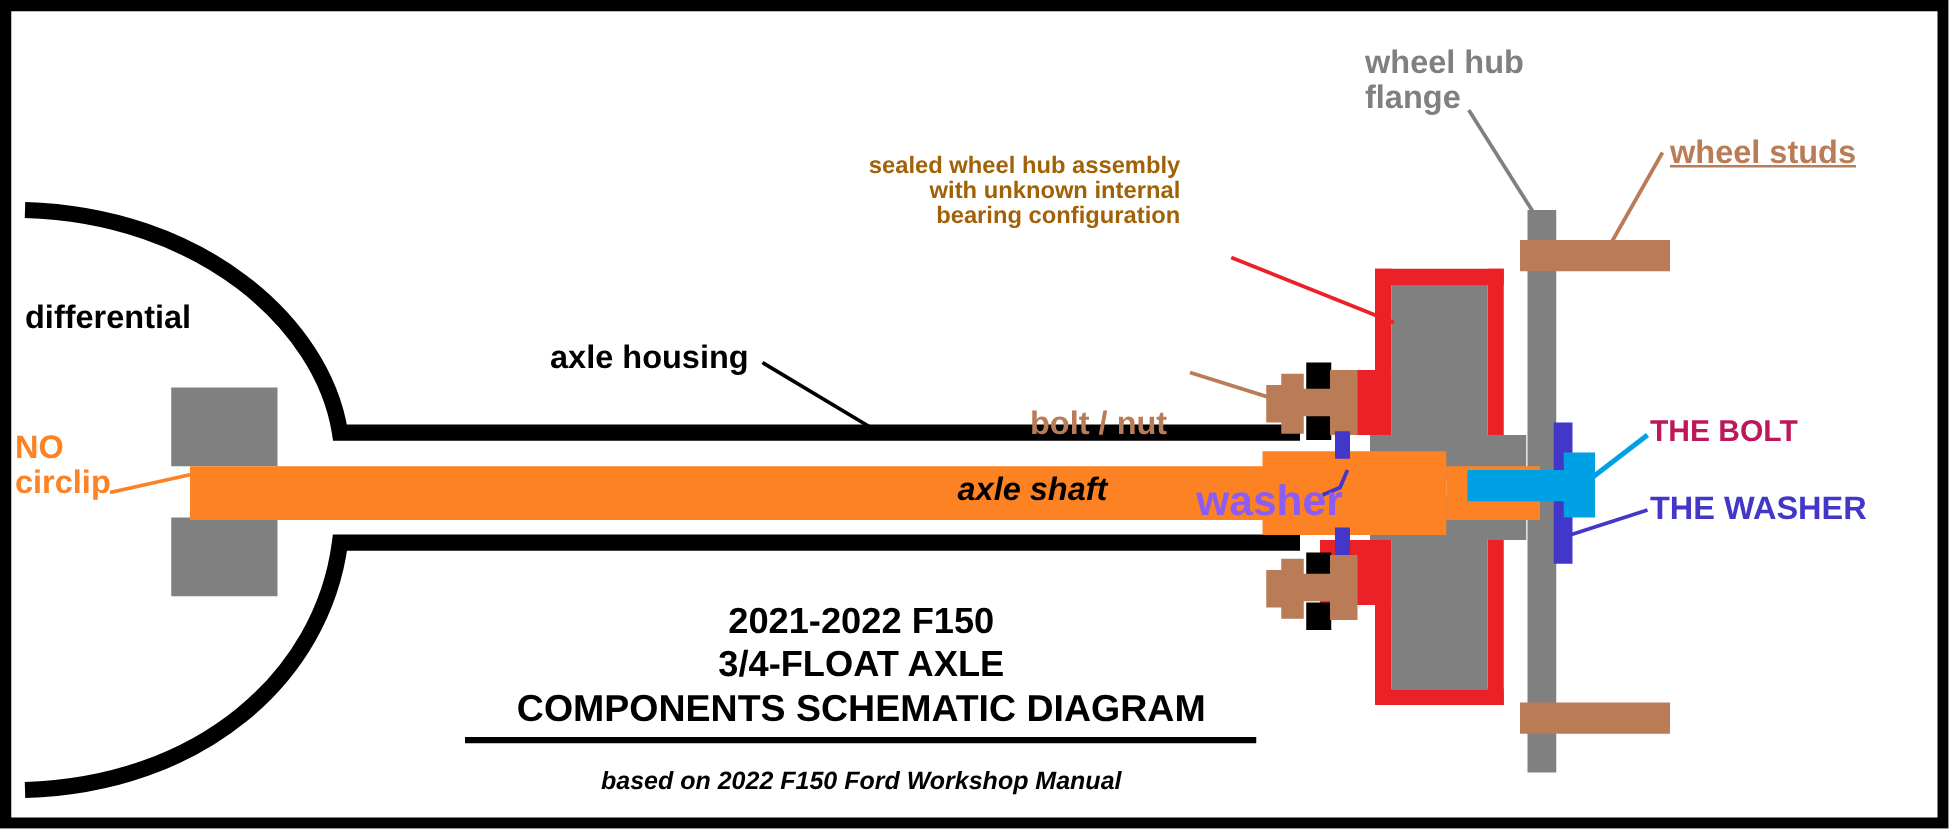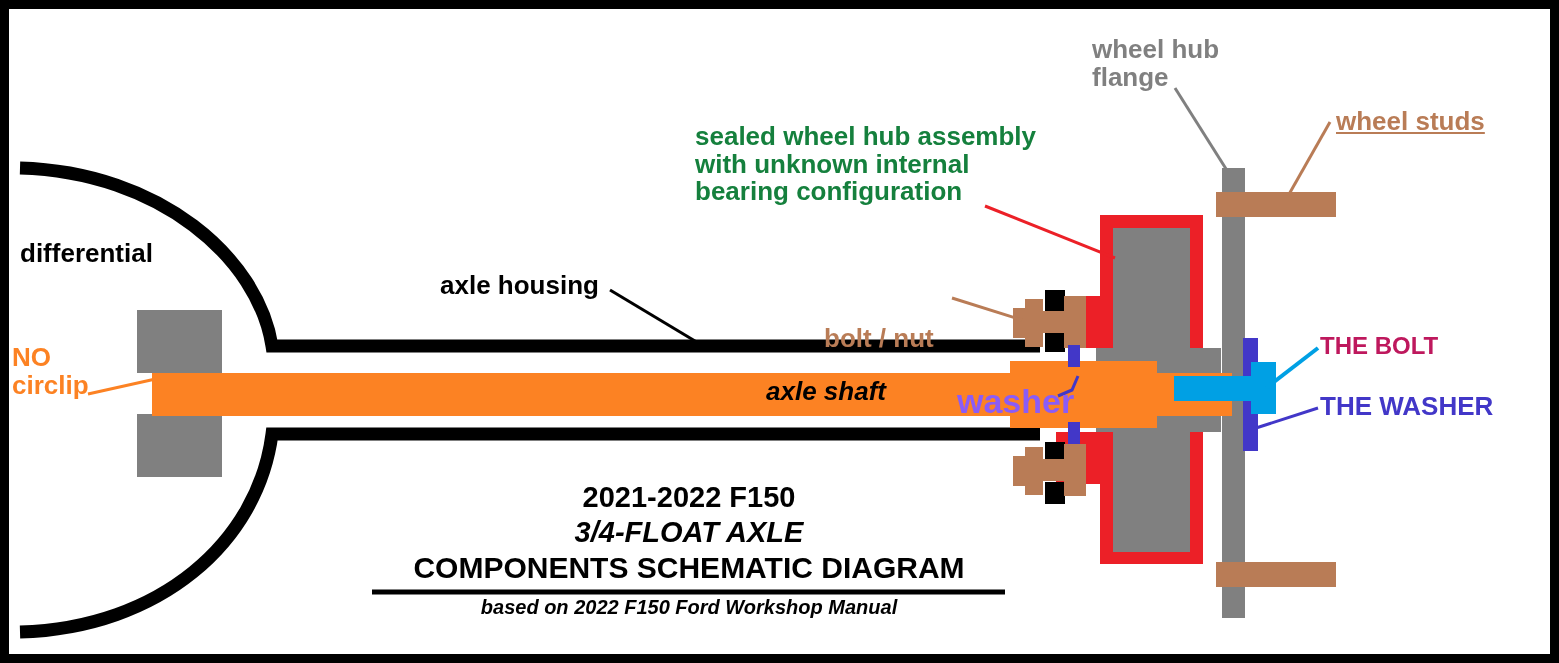--- a/index.html
+++ b/index.html
@@ -122,38 +122,38 @@
 
   <div class="lbl" style="left:20px;top:240px;font-size:26px;color:#000000;">differential</div>
 
   <div class="lbl" style="left:440px;top:272px;font-size:26px;color:#000000;">axle housing</div>
 
   <div class="lbl" style="left:12px;top:344px;font-size:26px;color:#fc8223;">NO
 circlip</div>
 
   <div class="lbl" style="left:766px;top:378px;font-size:26px;color:#000000;font-style:italic;">axle shaft</div>
 
-  <div class="lbl" style="left:695px;top:123px;font-size:26px;color:#15803d;">sealed wheel hub assembly
+  <div class="lbl" style="left:695px;top:123px;font-size:19px;color:#a16207;text-align:right;">sealed wheel hub assembly
 with unknown internal
 bearing configuration</div>
 
   <div class="lbl" style="left:824px;top:285px;font-size:26px;color:#b97c56;margin-top:40px;">bolt / nut</div>
 
   <div class="lbl" style="left:957px;top:383px;font-size:34px;color:#8b5cf6;">washer</div>
 
   <div class="lbl" style="left:1092px;top:36px;font-size:26px;color:#808080;">wheel hub
 flange</div>
 
   <div class="lbl" style="left:1336px;top:108px;font-size:26px;color:#b97c56;text-decoration:underline;">wheel studs</div>
 
   <div class="lbl" style="left:1320px;top:333px;font-size:24px;color:#be185d;">THE BOLT</div>
 
   <div class="lbl" style="left:1320px;top:393px;font-size:26px;color:#4237c8;text-align:right;">THE WASHER</div>
 
   <div style="position:absolute;left:372px;top:480px;width:634px;text-align:center;">
     <div style="font-size:29px;font-weight:bold;color:#000;line-height:1.2;">2021-2022 F150</div>
-    <div style="font-size:29px;font-weight:bold;color:#000;line-height:1.2;font-style:italic;">3/4-FLOAT AXLE</div>
+    <div style="font-size:29px;font-weight:bold;color:#000;line-height:1.2;">3/4-FLOAT AXLE</div>
     <div style="font-size:30px;font-weight:bold;color:#000;line-height:1.2;">COMPONENTS  SCHEMATIC  DIAGRAM</div>
-    <div style="font-size:20px;font-weight:bold;font-style:italic;color:#000;margin-top:10px;">based on 2022 F150 Ford Workshop Manual</div>
+    <div style="font-size:20px;font-weight:bold;font-style:italic;color:#000;margin-top:28px;">based on 2022 F150 Ford Workshop Manual</div>
   </div>
 
   <div id="frame"></div>
 </div>
 
 </body></html>

